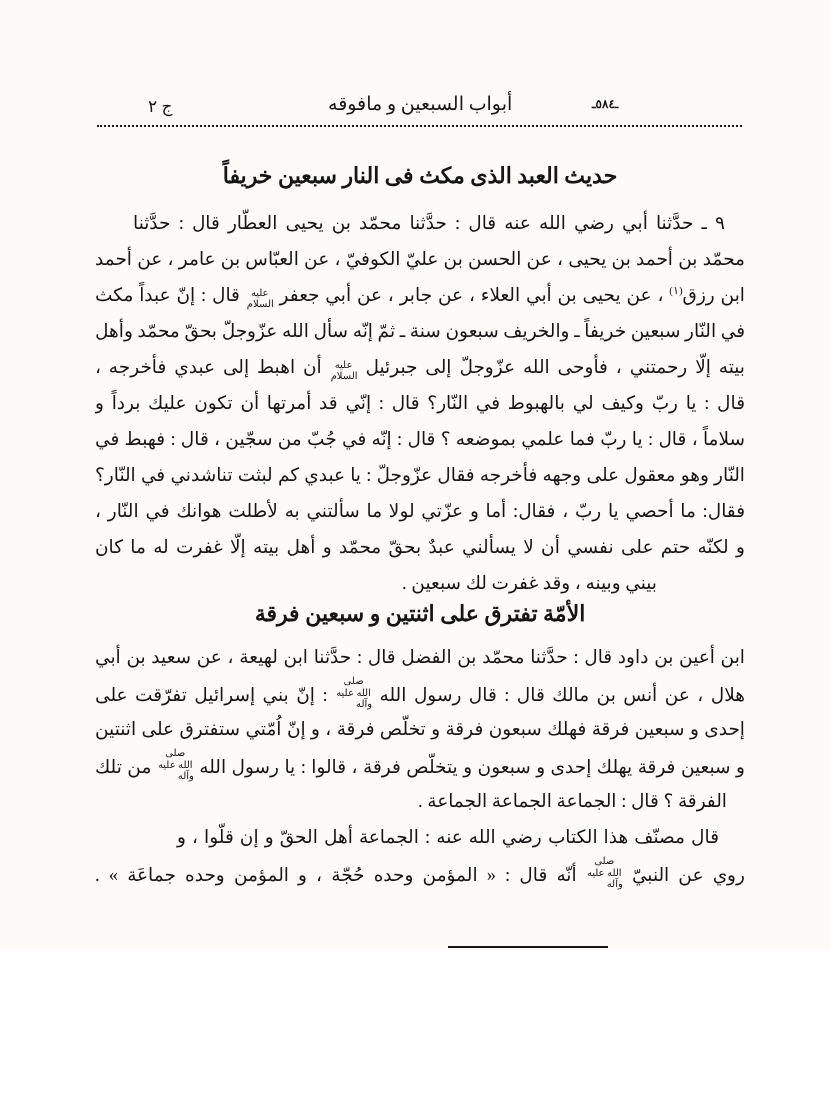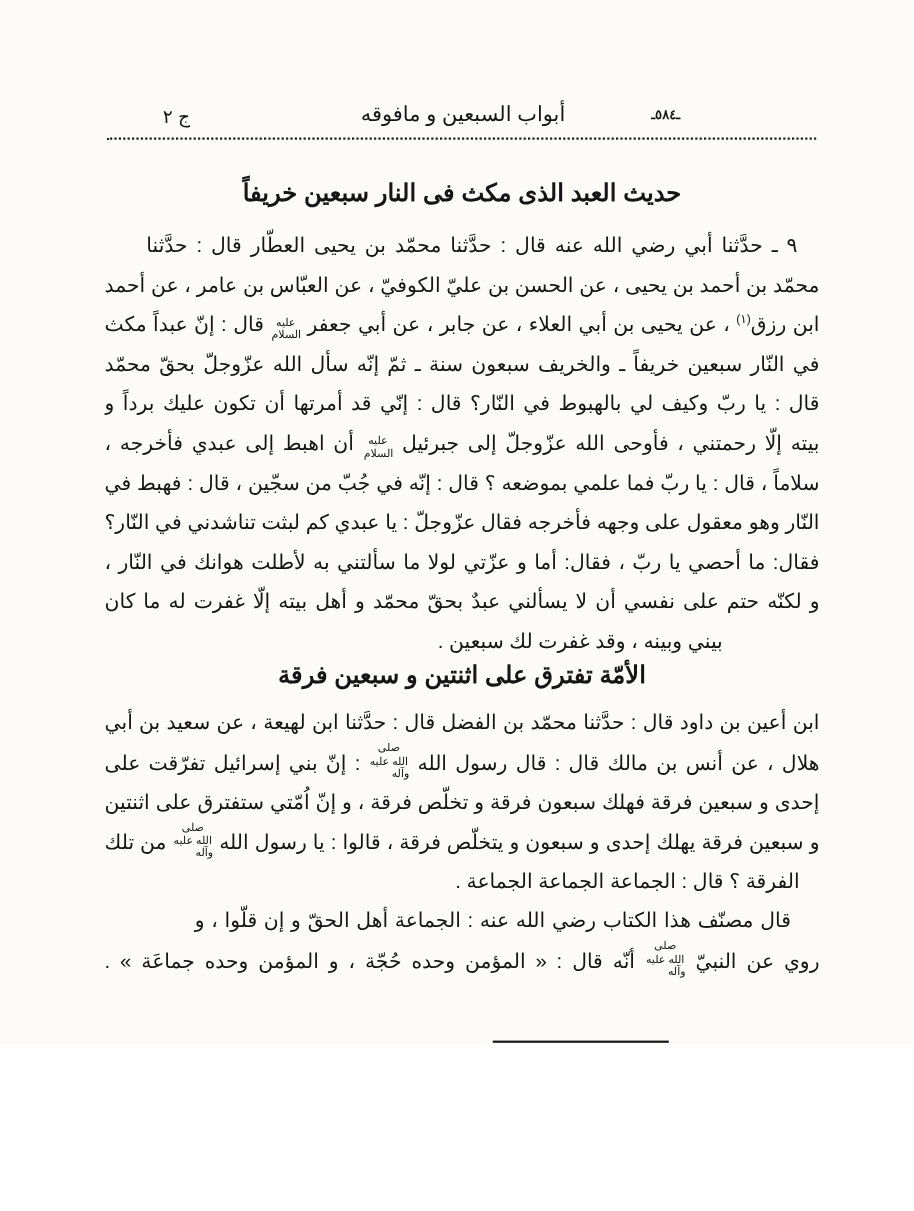--- a/index.html
+++ b/index.html
@@ -2,21 +2,21 @@
 <html lang="ar" dir="rtl"><head>
 <meta charset="utf-8">
 <style>
   html, body { margin: 0; padding: 0; background: #ffffff; }
   .page {
     position: relative;
     width: 831px;
     height: 950px;
     background: #fcfbf8;
     color: #151515;
-    font-family: Liberation Sans, sans-serif;
+    font-family: Liberation Serif, serif;
     direction: rtl;
     overflow: hidden;
   }
   
   .vol      { position: absolute; left: 148px; top: 96px;  font-size: 17px; white-space: nowrap; }
   .runtitle { position: absolute; left: 328px; top: 92px;  font-size: 19px; white-space: nowrap; }
   .pagenum  { position: absolute; left: 592px; top: 97px;  font-size: 12px; letter-spacing: 1px; white-space: nowrap; font-weight: bold; }
   .dotted-rule {
     position: absolute; left: 97px; top: 125px; width: 645px; height: 0;
     border-top: 2px dotted #1a1a1a;
@@ -76,22 +76,22 @@
 
   <div class="content">
 
     <h2 class="chapter c1">حديث العبد الذى مكث فى النار سبعين خريفاً</h2>
 
     <div class="para p9">
       <div class="line first9">٩ ـ حدَّثنا أبي رضي الله عنه قال : حدَّثنا محمّد بن يحيى العطّار قال : حدَّثنا</div>
       <div class="line">محمّد بن أحمد بن يحيى ، عن الحسن بن عليّ الكوفيّ ، عن العبّاس بن عامر ، عن أحمد</div>
       <div class="line"><span>ابن رزق</span><sup class="fnref">(١)</sup><span> ، عن يحيى بن أبي العلاء ، عن جابر ، عن أبي جعفر </span><span class="hon as">عليه السلام</span><span> قال : إنّ عبداً مكث</span></div>
       <div class="line">في النّار سبعين خريفاً ـ والخريف سبعون سنة ـ ثمّ إنّه سأل الله عزّوجلّ بحقّ محمّد وأهل</div>
+      <div class="line"><span>بيته إلّا رحمتني ، فأوحى الله عزّوجلّ إلى جبرئيل </span><span class="hon as">عليه السلام</span><span> أن اهبط إلى عبدي فأخرجه ،</span></div>
       <div class="line">قال : يا ربّ وكيف لي بالهبوط في النّار؟ قال : إنّي قد أمرتها أن تكون عليك برداً و</div>
-      <div class="line"><span>بيته إلّا رحمتني ، فأوحى الله عزّوجلّ إلى جبرئيل </span><span class="hon as">عليه السلام</span><span> أن اهبط إلى عبدي فأخرجه ،</span></div>
       <div class="line">سلاماً ، قال : يا ربّ فما علمي بموضعه ؟ قال : إنّه في جُبّ من سجّين ، قال : فهبط في</div>
       <div class="line">النّار وهو معقول على وجهه فأخرجه فقال عزّوجلّ : يا عبدي كم لبثت تناشدني في النّار؟</div>
       <div class="line">فقال: ما أحصي يا ربّ ، فقال: أما و عزّتي لولا ما سألتني به لأطلت هوانك في النّار ،</div>
       <div class="line">و لكنّه حتم على نفسي أن لا يسألني عبدٌ بحقّ محمّد و أهل بيته إلّا غفرت له ما كان</div>
       <div class="line end9">بيني وبينه ، وقد غفرت لك سبعين .</div>
     </div>
 
     <h2 class="chapter c2">الأمّة تفترق على اثنتين و سبعين فرقة</h2>
 
     <div class="para p10">

